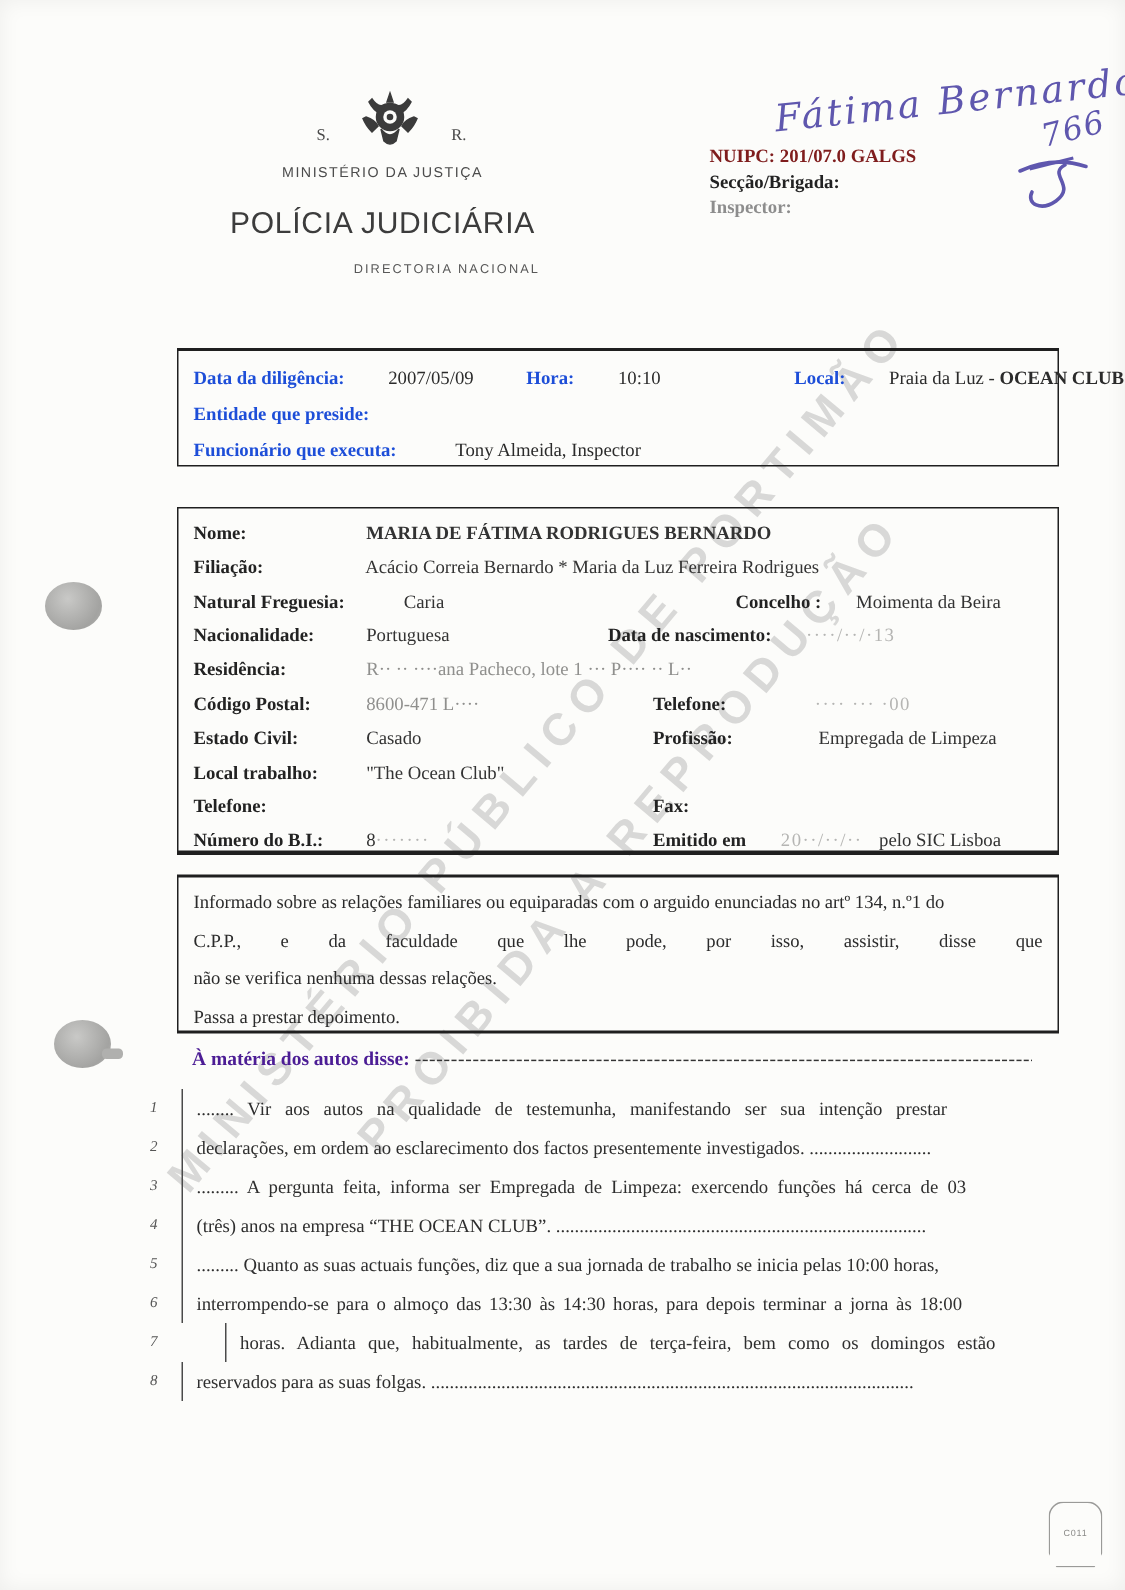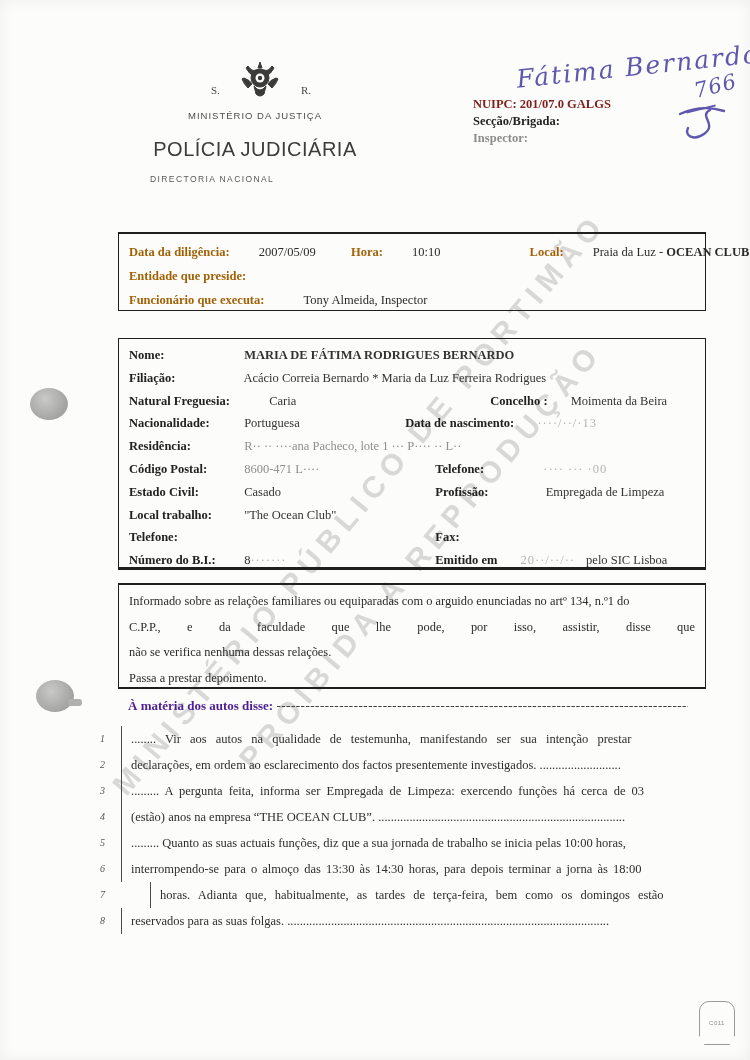--- a/index.html
+++ b/index.html
@@ -28,21 +28,21 @@
   .crest-svg{position:absolute; left:31px; top:2px;}
   .ministry{
     position:absolute; left:150px; top:110px; width:210px; text-align:center;
     font-family:"Liberation Sans", sans-serif; font-size:9.5px; letter-spacing:1px; color:#4c4c4c;
   }
   .org{
     position:absolute; left:110px; top:138px; width:290px; text-align:center;
     font-family:"Liberation Sans", sans-serif; font-size:20px; letter-spacing:0.5px; color:#3c3c3c;
   }
   .directorate{
-    position:absolute; left:150px; top:174px; width:210px; text-align:left;
+    position:absolute; left:150px; top:174px; width:210px; text-align:right;
     font-family:"Liberation Sans", sans-serif; font-size:8.5px; letter-spacing:1.4px; color:#585858;
   }
   
   .case-block{position:absolute; left:473px; top:96px; font-size:12.5px; line-height:17px; font-weight:bold;}
   .case-nuipc{color:#7f1d1d;}
   .case-section{color:#222;}
   .case-inspector{color:#8d8d8d;}
   
   .hand{color:#5f57ae; font-family:"DejaVu Serif", serif; font-style:italic;}
   .hand-name{position:absolute; left:516px; top:52px; font-size:25px; transform:rotate(-6deg); letter-spacing:2px; white-space:nowrap;}
@@ -54,21 +54,21 @@
     position:absolute; left:130px; top:203px; width:560px; text-align:center;
     font-size:15.5px; font-weight:bold; font-variant:small-caps; letter-spacing:1px; color:#222;
   }
   
   .box{position:absolute; left:118px; width:566px; border:1.5px solid #1f1f1f; padding:0 10px; background:transparent;}
   .box1{top:232px; height:76px; border-top-width:2.5px;}
   .box2{top:338px; height:228px; border-bottom-width:3px;}
   .box3{top:583px; height:102px; border-bottom-width:2.5px; border-top-width:2px;}
   .b1row{height:24px; line-height:24px; font-size:12.5px; white-space:nowrap;}
   .b1row:first-child{margin-top:6px;}
-  .blab{font-weight:bold; color:#a16207;}
+  .blab{font-weight:bold; color:#1d4ed8;}
   .ml26{margin-left:26px;margin-top:40px;} .ml32{margin-left:32px;} .ml62{margin-left:86px;} .ml36{margin-left:36px;}
   .bold{font-weight:bold;}
   
   .wrow{height:22.8px; line-height:22.8px; font-size:12.5px; white-space:nowrap;}
   .wrow:first-child{margin-top:5px;}
   .wlab{display:inline-block; width:112px; font-weight:bold; color:#222;}
   .wval{color:#333;}
   .wval218{display:inline-block; width:218px;margin-left:25px;}
   .wval158{display:inline-block; width:158px;}
   .wval188{display:inline-block; width:188px;}
@@ -255,21 +255,21 @@
       <div class="dep-row">
         <span class="dep-num">2</span>
         <span class="dep-text">declarações, em ordem ao esclarecimento dos factos presentemente investigados. ..........................</span>
       </div>
       <div class="dep-row">
         <span class="dep-num">3</span>
         <span class="dep-text ws3">......... A pergunta feita, informa ser Empregada de Limpeza: exercendo funções há cerca de 03</span>
       </div>
       <div class="dep-row">
         <span class="dep-num">4</span>
-        <span class="dep-text">(estão) anos na empresa “THE OCEAN CLUB”. ...............................................................................</span>
+        <span class="dep-text">(três) anos na empresa “THE OCEAN CLUB”. ...............................................................................</span>
       </div>
       <div class="dep-row">
         <span class="dep-num">5</span>
         <span class="dep-text">......... Quanto as suas actuais funções, diz que a sua jornada de trabalho se inicia pelas 10:00 horas,</span>
       </div>
       <div class="dep-row">
         <span class="dep-num">6</span>
         <span class="dep-text ws2">interrompendo-se para o almoço das 13:30 às 14:30 horas, para depois terminar a jorna às 18:00</span>
       </div>
       <div class="dep-row">

